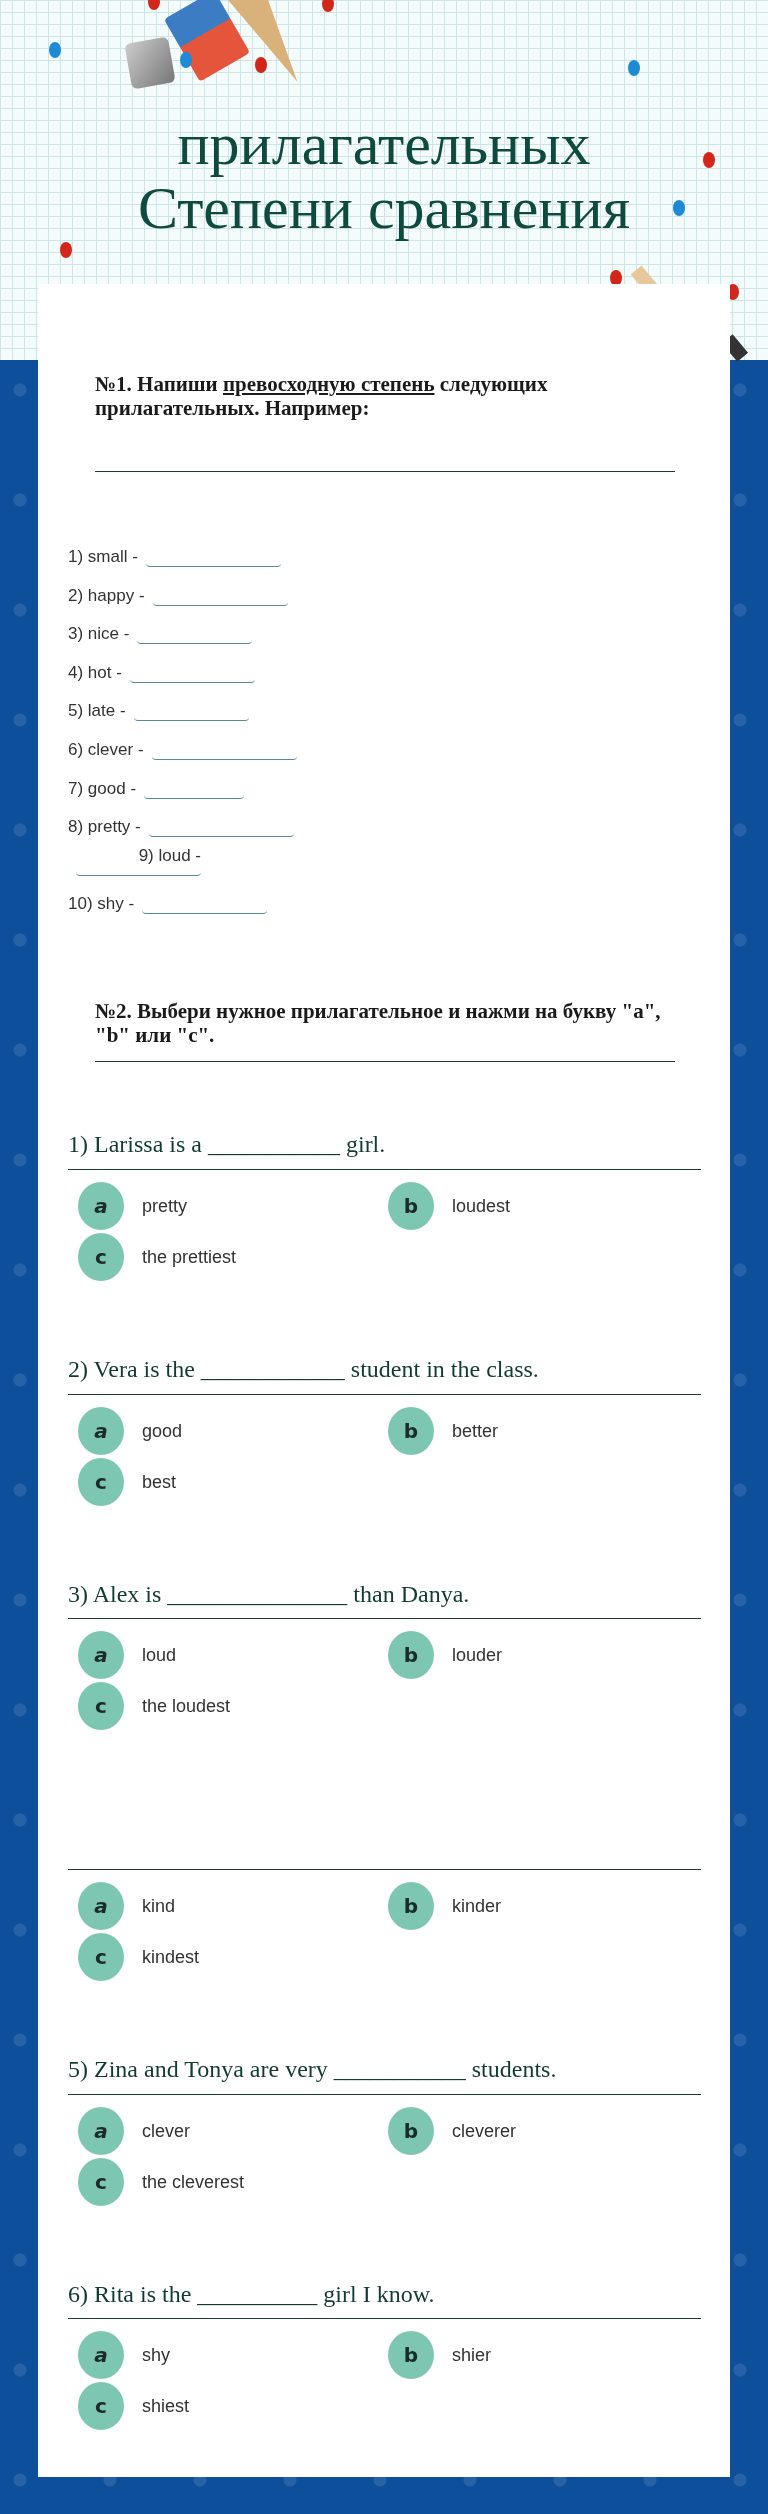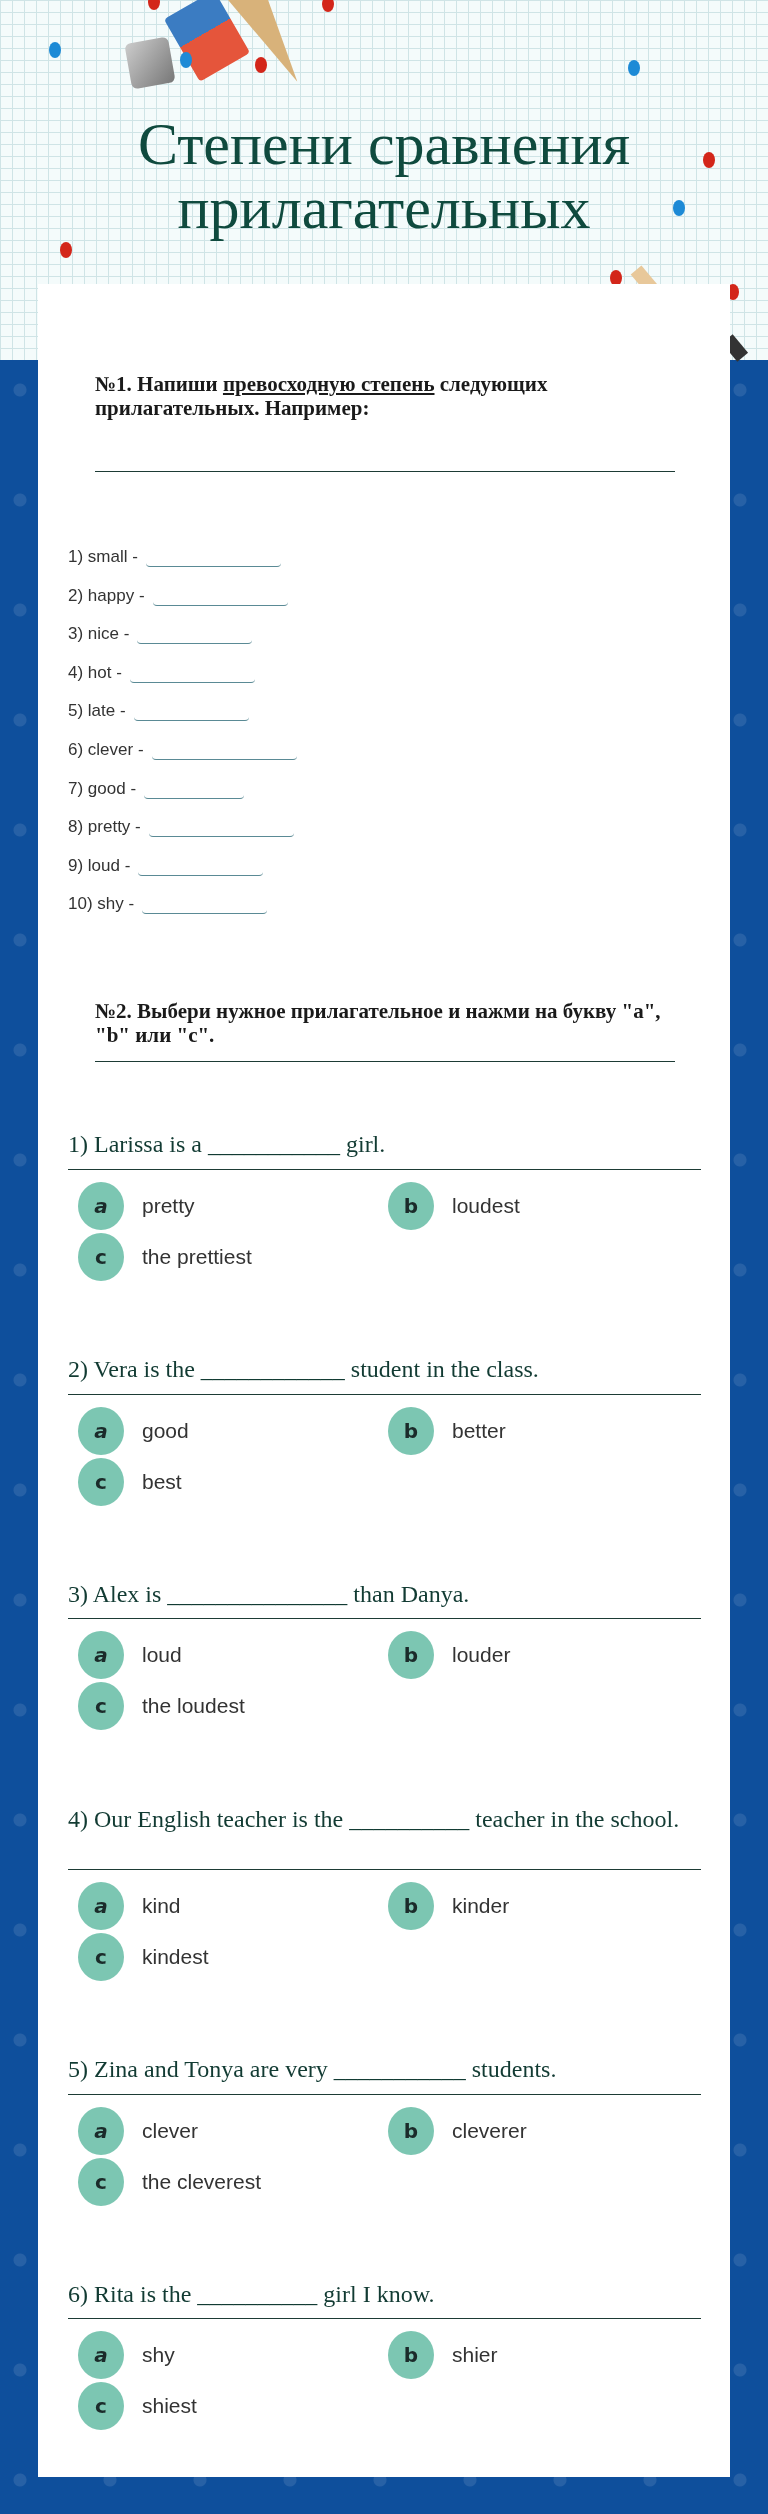--- a/index.html
+++ b/index.html
@@ -66,21 +66,21 @@
     position:absolute; display:flex; align-items:center; cursor:pointer;
   }
   .option .badge {
     width:46px; height:48px; border-radius:50%;
     background:#7cc6b2; color:#1b2b2a;
     display:flex; align-items:center; justify-content:center;
     font-family:"DejaVu Sans", sans-serif; font-size:20px; font-weight:bold;
   }
   .option .badge.a { font-style:italic; }
   .option .opt-label {
-    margin-left:18px; font-size:21px; color:#333;
+    margin-left:18px; font-size:18px; color:#333;
     font-family:"Liberation Sans", sans-serif;
   }
 </style>
 </head>
 <body>
 
 <div class="hero"></div>
 <div class="blue-bg"></div>
 
 <div class="deco" style="left:178px;top:0;width:58px;height:72px;transform:rotate(-30deg);background:linear-gradient(#3b7cc2 0 45%, #e5553b 45% 100%);border-radius:4px;"></div>
@@ -94,22 +94,22 @@
 <div class="dot blue" style="left:180px;top:52px;"></div>
 <div class="dot red" style="left:255px;top:57px;"></div>
 <div class="dot blue" style="left:628px;top:60px;"></div>
 <div class="dot red" style="left:703px;top:152px;"></div>
 <div class="dot blue" style="left:673px;top:200px;"></div>
 <div class="dot red" style="left:60px;top:242px;"></div>
 <div class="dot red" style="left:610px;top:270px;"></div>
 <div class="dot red" style="left:727px;top:284px;"></div>
 
 <div class="title">
+  <div>прилагательных</div>
   <div>Степени сравнения</div>
-  <div>прилагательных</div>
 </div>
 
 <div class="card">
 
   <div class="task-head" style="top:88px;">
     <span>№1. Напиши </span><u>превосходную степень</u><span> следующих прилагательных. Например:</span>
   </div>
   <div class="rule" style="left:57px;top:187px;width:580px;"></div>
 
   <div class="fill-row" style="top:253px;">
@@ -137,21 +137,21 @@
       <span class="blank" style="width:145px;"></span>
     </div>
   <div class="fill-row" style="top:485px;">
       <span>7) good -</span>
       <span class="blank" style="width:100px;"></span>
     </div>
   <div class="fill-row" style="top:523px;">
       <span>8) pretty -</span>
       <span class="blank" style="width:145px;"></span>
     </div>
-  <div class="fill-row" style="top:562px;">
+  <div class="fill-row" style="top:562px;flex-direction:column;">
       <span>9) loud -</span>
       <span class="blank" style="width:125px;"></span>
     </div>
   <div class="fill-row" style="top:600px;">
       <span>10) shy -</span>
       <span class="blank" style="width:125px;"></span>
     </div>
 
   <div class="task-head" style="top:715px;">№2. Выбери нужное прилагательное и нажми на букву "a", "b" или "c".</div>
   <div class="rule" style="left:57px;top:777px;width:580px;"></div>
@@ -194,21 +194,20 @@
     </div>
   <div class="option" style="left:350px;top:1347px;">
       <span class="badge">b</span>
       <span class="opt-label">louder</span>
     </div>
   <div class="option" style="left:40px;top:1398px;">
       <span class="badge">c</span>
       <span class="opt-label">the loudest</span>
     </div>
 
-  <div class="question" style="top:1521px;">4) Our English teacher is the __________ teacher in the school.</div>
   <div class="rule" style="left:30px;top:1585px;width:633px;"></div>
   <div class="option" style="left:40px;top:1598px;">
       <span class="badge a">a</span>
       <span class="opt-label">kind</span>
     </div>
   <div class="option" style="left:350px;top:1598px;">
       <span class="badge">b</span>
       <span class="opt-label">kinder</span>
     </div>
   <div class="option" style="left:40px;top:1649px;">

